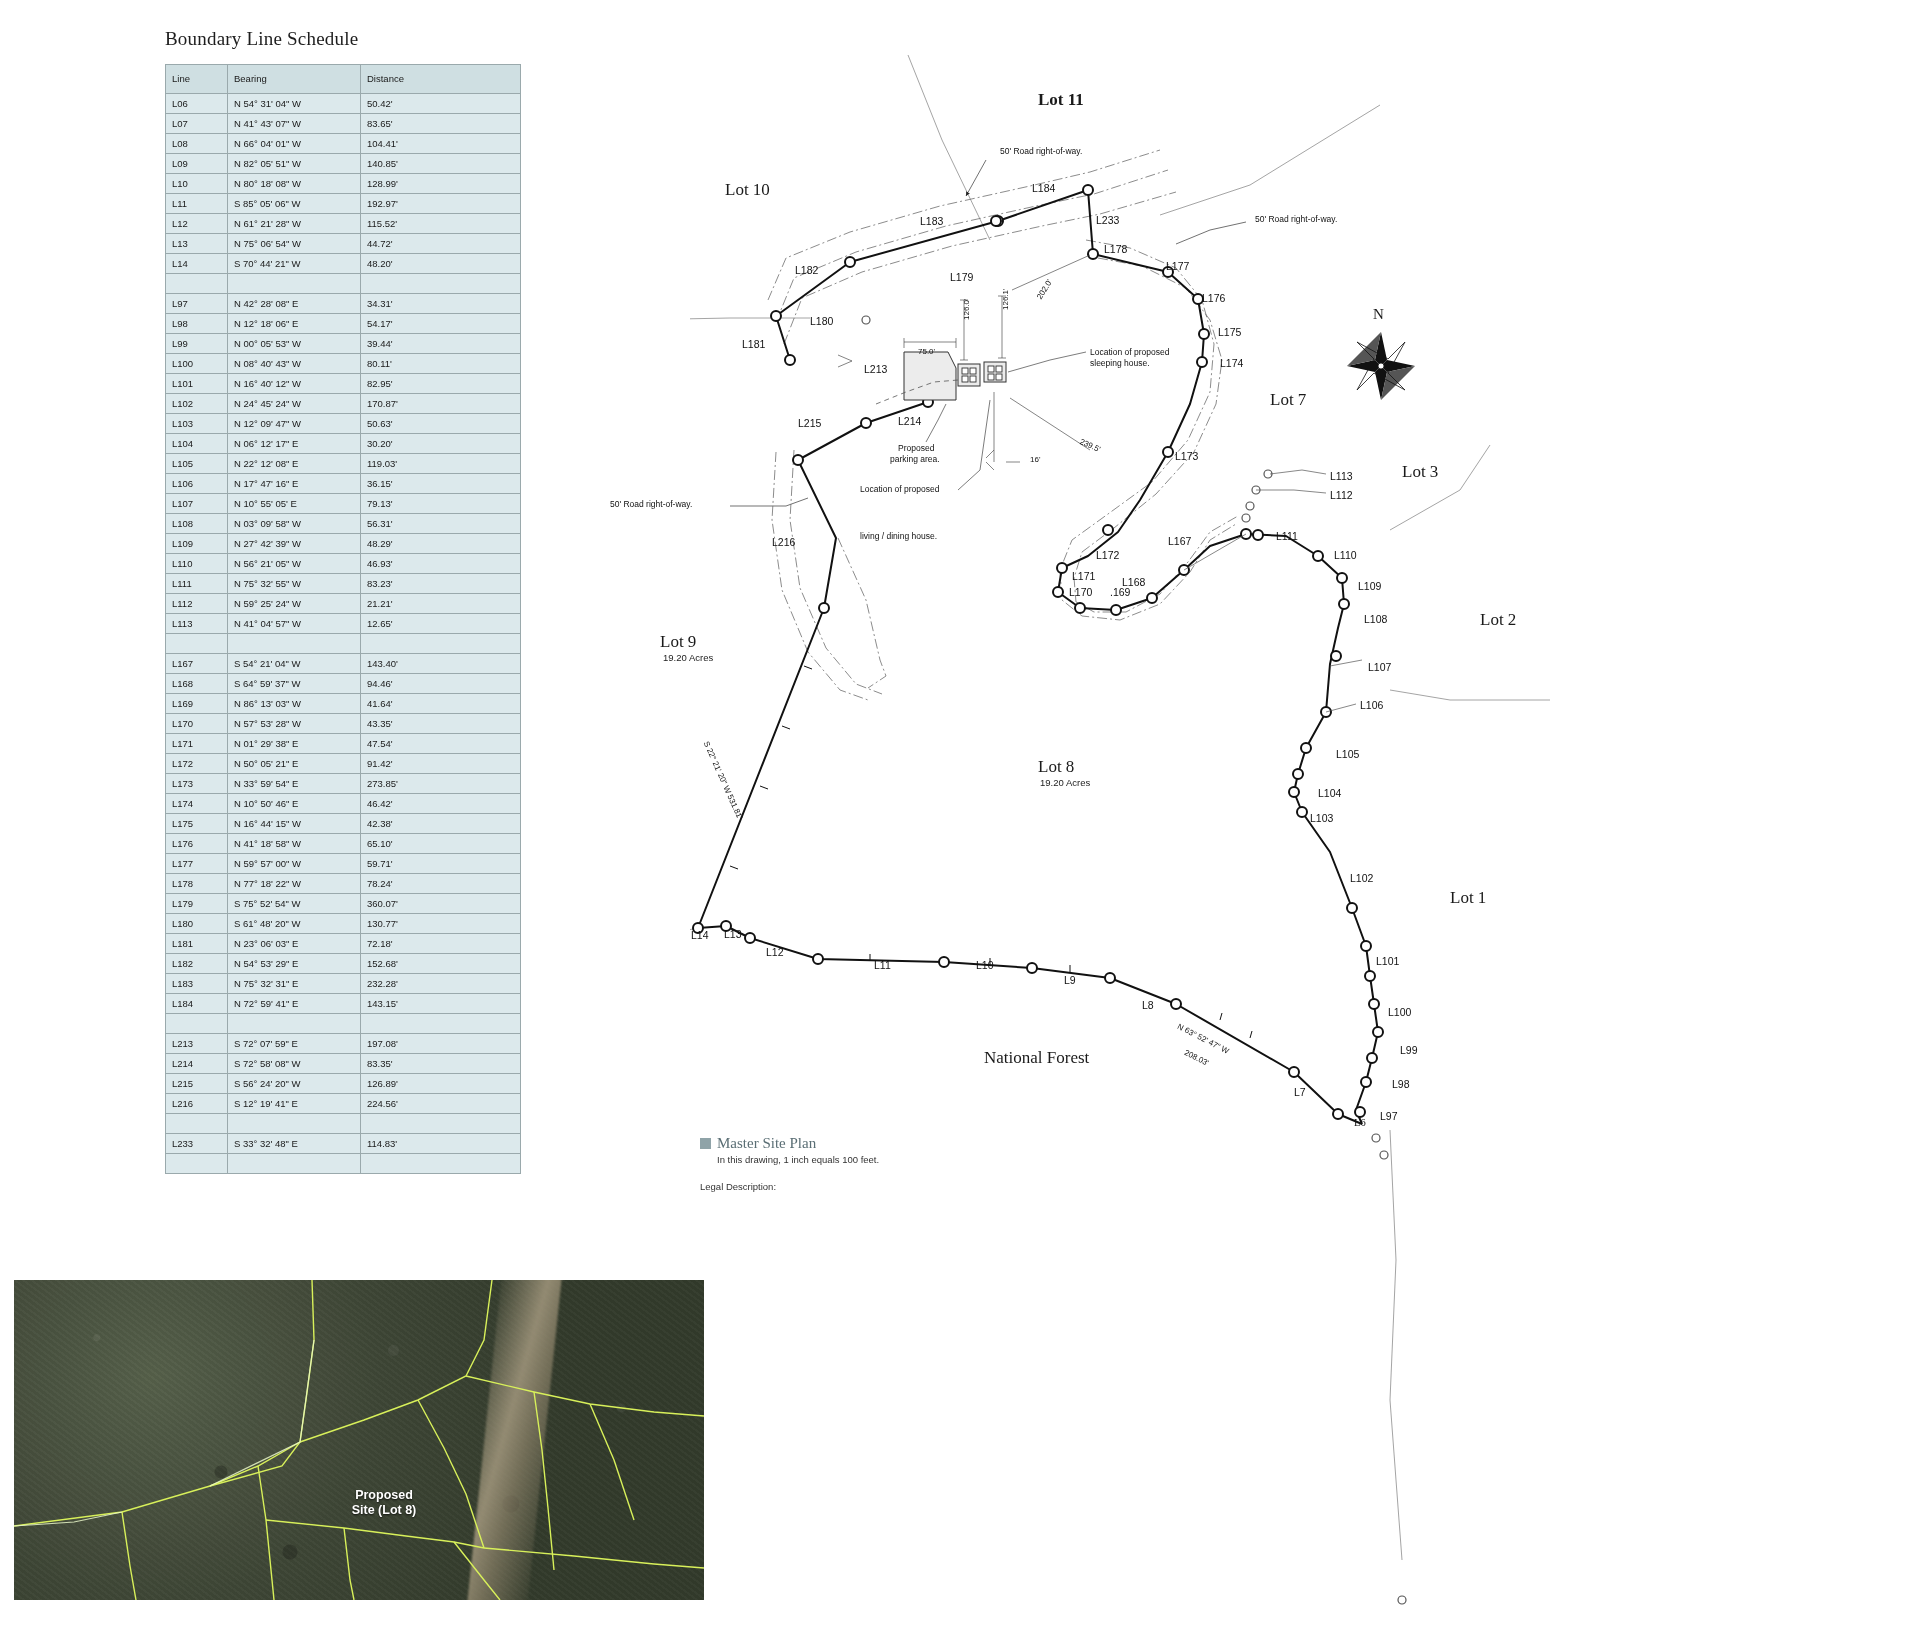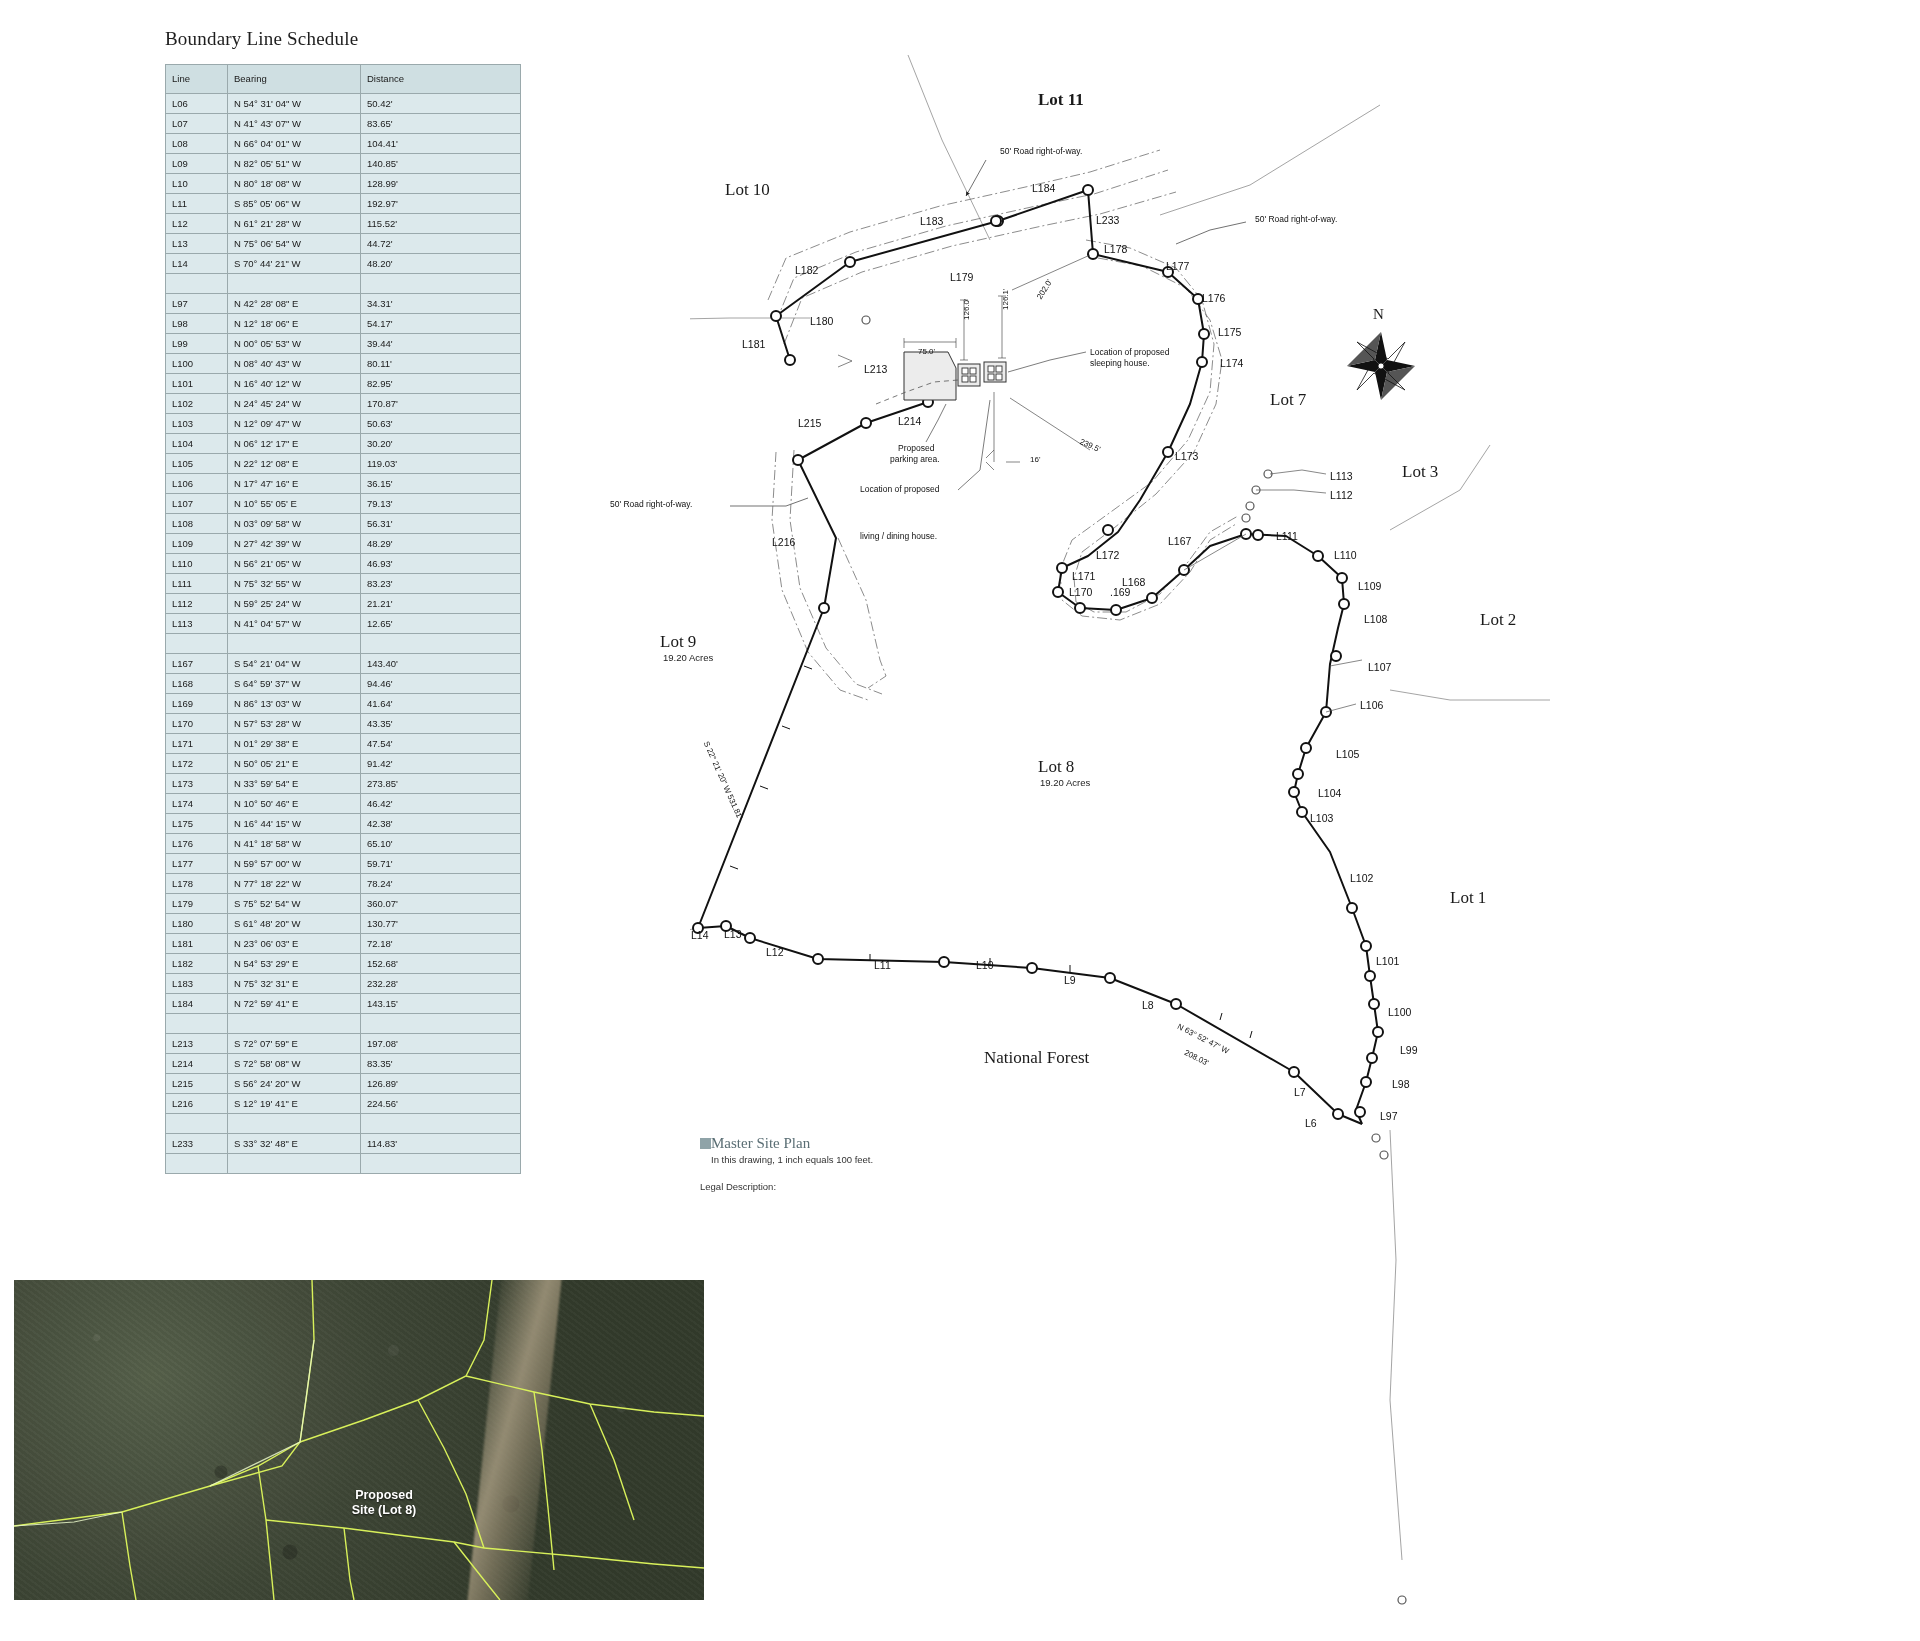--- a/index.html
+++ b/index.html
@@ -110,20 +110,21 @@
     color: #ffffff;
     font-size: 12.5px;
     font-weight: bold;
     line-height: 15px;
     text-shadow: 0 1px 2px rgba(0,0,0,.8);
   }
   .caption {
     margin-top: 10px;
     display: flex;
     align-items: flex-start;
+    gap: 6px;
   }
   .caption .sq {
     width: 11px; height: 11px;
     background: #8fa3a8;
     margin-top: 3px;
     flex: none;
   }
   .caption .ctitle {
     color: #5a6e74;
     font-size: 14.5px;
@@ -768,21 +769,21 @@
       <div class="pt-label" style="left: 646px; top: 748px;">L105</div>
       <div class="pt-label" style="left: 628px; top: 787px;">L104</div>
       <div class="pt-label" style="left: 620px; top: 812px;">L103</div>
       <div class="pt-label" style="left: 660px; top: 872px;">L102</div>
       <div class="pt-label" style="left: 686px; top: 955px;">L101</div>
       <div class="pt-label" style="left: 698px; top: 1006px;">L100</div>
       <div class="pt-label" style="left: 710px; top: 1044px;">L99</div>
       <div class="pt-label" style="left: 702px; top: 1078px;">L98</div>
       <div class="pt-label" style="left: 690px; top: 1110px;">L97</div>
       <div class="pt-label" style="left: 604px; top: 1086px;">L7</div>
-      <div class="pt-label" style="left: 615px; top: 1117px;">L6</div>
+      <div class="pt-label" style="left: 664px; top: 1117px; font-family: Liberation Serif, serif;">L6</div>
       <div class="pt-label" style="left: 452px; top: 999px;">L8</div>
       <div class="pt-label" style="left: 374px; top: 974px;">L9</div>
       <div class="pt-label" style="left: 286px; top: 959px;">L10</div>
       <div class="pt-label" style="left: 184px; top: 959px;">L11</div>
       <div class="pt-label" style="left: 76px; top: 946px;">L12</div>
       <div class="pt-label" style="left: 34px; top: 928px;">L13</div>
       <div class="pt-label" style="left: 1px; top: 929px;">L14</div>
     </div>
   <div id="annot-layer">
       <div class="annot" style="left: 310px; top: 146px;">50' Road right-of-way.</div>

